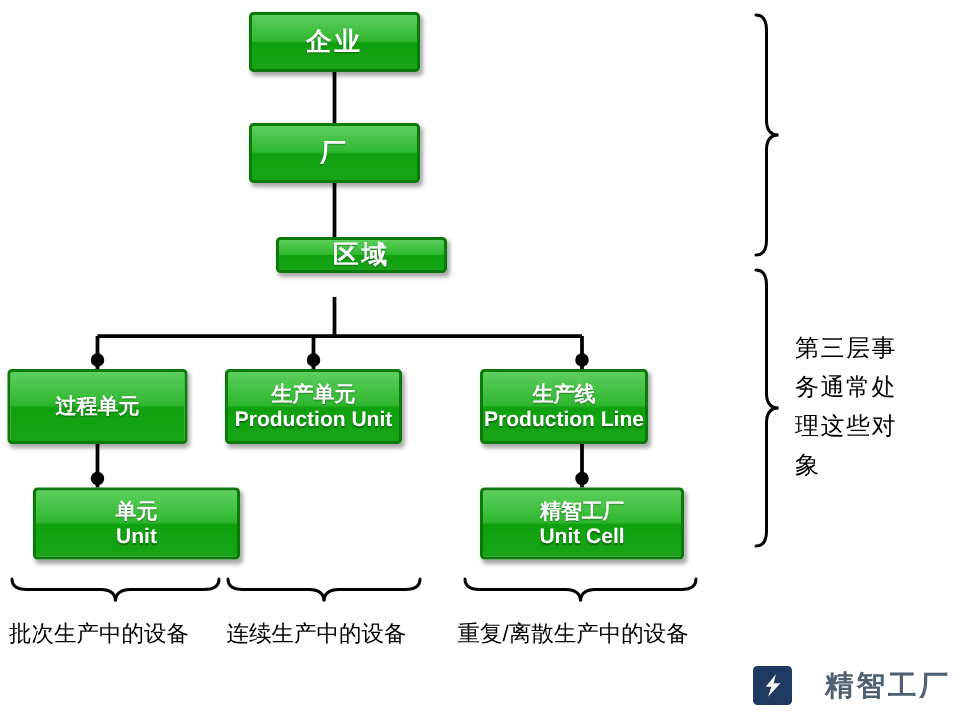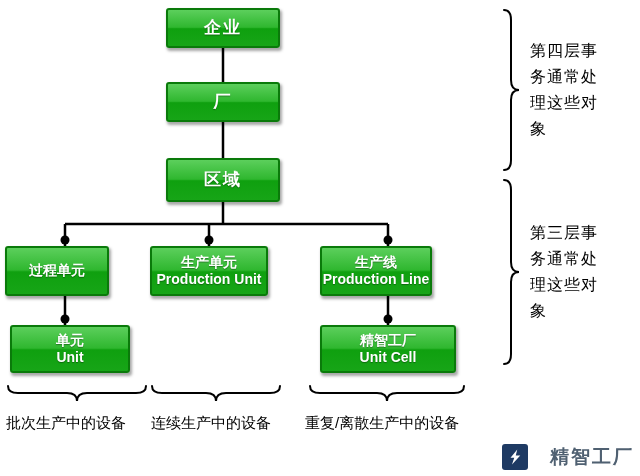--- a/index.html
+++ b/index.html
@@ -67,46 +67,45 @@
       <path d="M310,386 Q310,393 320,393 L377,393 Q387,393 387,401 Q387,393 397,393 L454,393 Q464,393 464,386"></path>
     </g>
   </svg>
 
   <div class="node" style="left:166px;top:8px;width:114px;height:40px">
     <span class="big">企业</span>
   </div>
   <div class="node" style="left:166px;top:82px;width:114px;height:40px">
     <span class="big">厂</span>
   </div>
-  <div class="node" style="left:166px;top:158px;width:114px;height:44px">
+  <div class="node" style="left:184px;top:158px;width:114px;height:24px">
     <span class="big">区域</span>
   </div>
 
-  <div class="node" style="left:5px;top:246px;width:104px;height:50px">
+  <div class="node" style="left:5px;top:246px;width:120px;height:50px">
     <span class="zh">过程单元</span>
   </div>
   <div class="node" style="left:150px;top:246px;width:118px;height:50px">
     <span class="zh">生产单元</span>
     <span class="en">Production Unit</span>
   </div>
   <div class="node" style="left:320px;top:246px;width:112px;height:50px">
     <span class="zh">生产线</span>
     <span class="en">Production Line</span>
   </div>
 
-  <div class="node" style="left:10px;top:325px;width:120px;height:48px">
+  <div class="node" style="left:22px;top:325px;width:138px;height:48px">
     <span class="zh">单元</span>
     <span class="en">Unit</span>
   </div>
   <div class="node" style="left:320px;top:325px;width:136px;height:48px">
     <span class="zh">精智工厂</span>
     <span class="en">Unit Cell</span>
   </div>
 
-  <div class="side-note" style="left:530px;top:38px">第四层事务通常处理这些对象</div>
   <div class="side-note" style="left:530px;top:220px">第三层事务通常处理这些对象</div>
 
   <div class="bottom-note" style="left:6px;top:412px;width:140px">
     <span>批次生产中的</span>
     <span>设备</span>
   </div>
   <div class="bottom-note" style="left:151px;top:412px;width:130px">
     <span>连续生产中的</span>
     <span>设备</span>
   </div>

